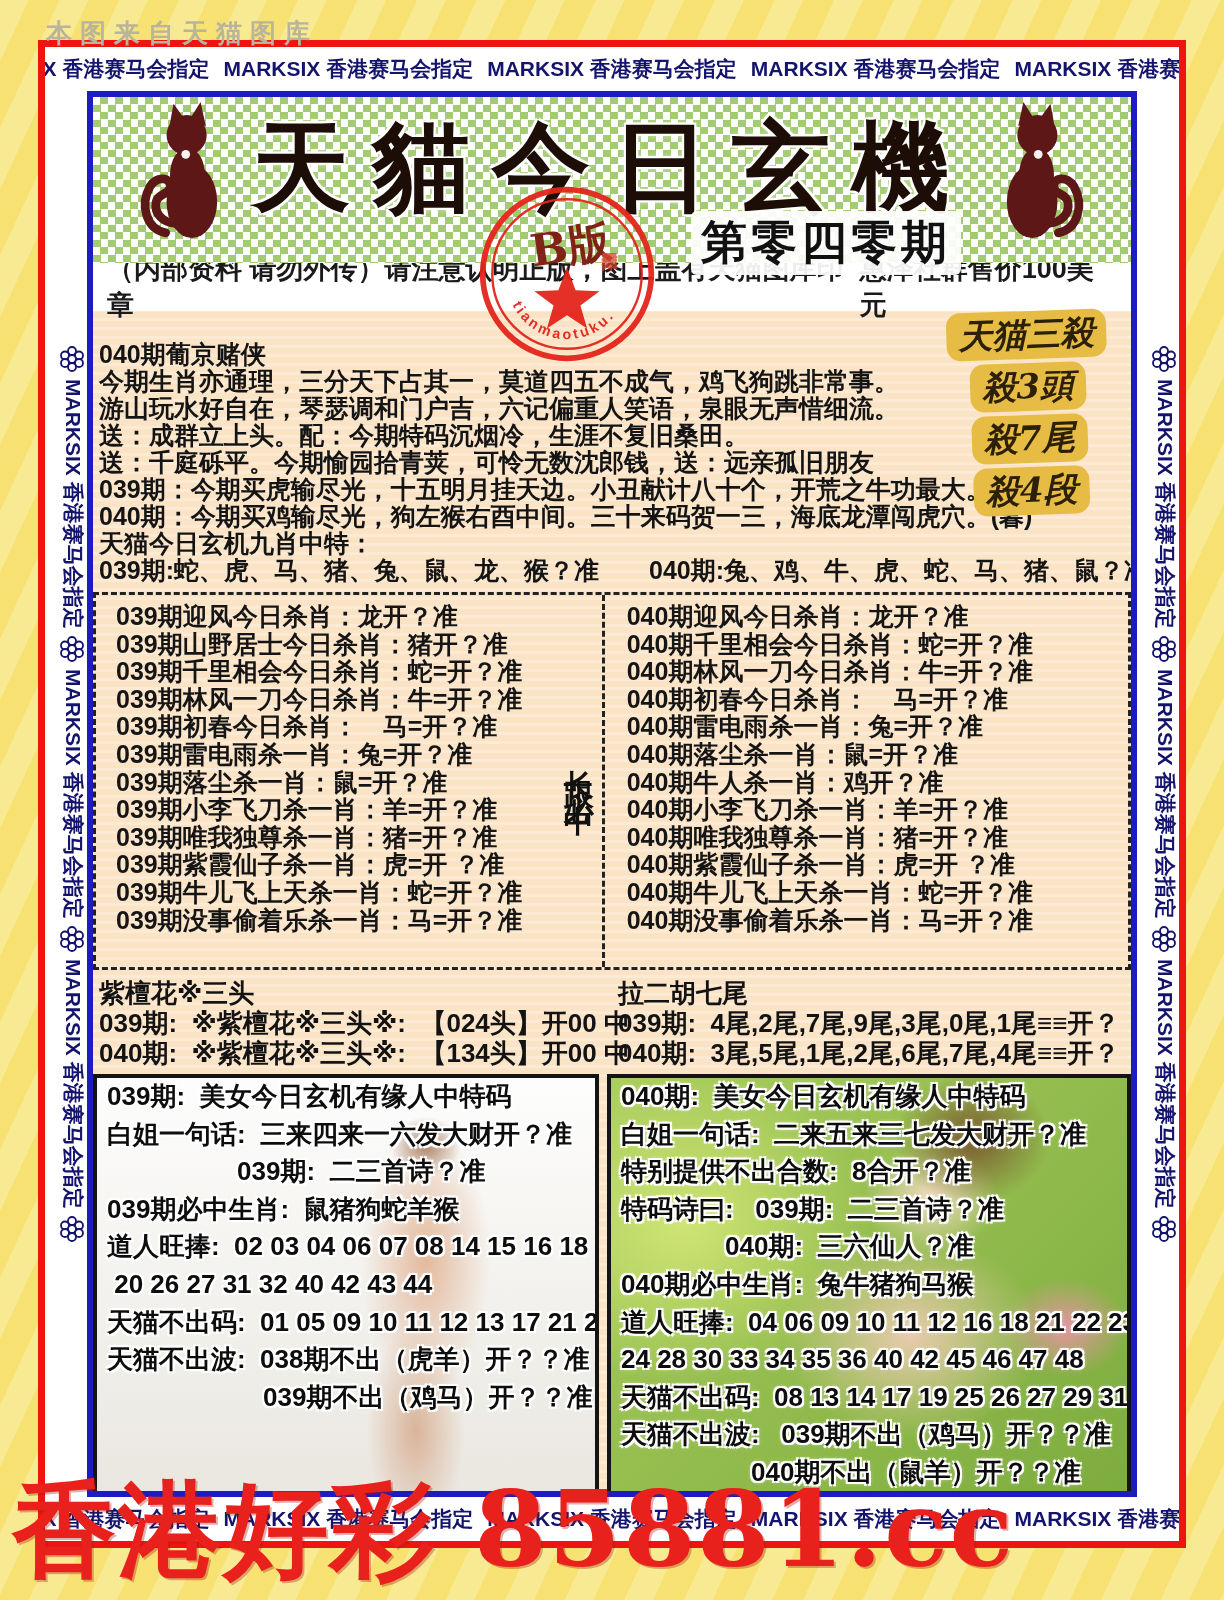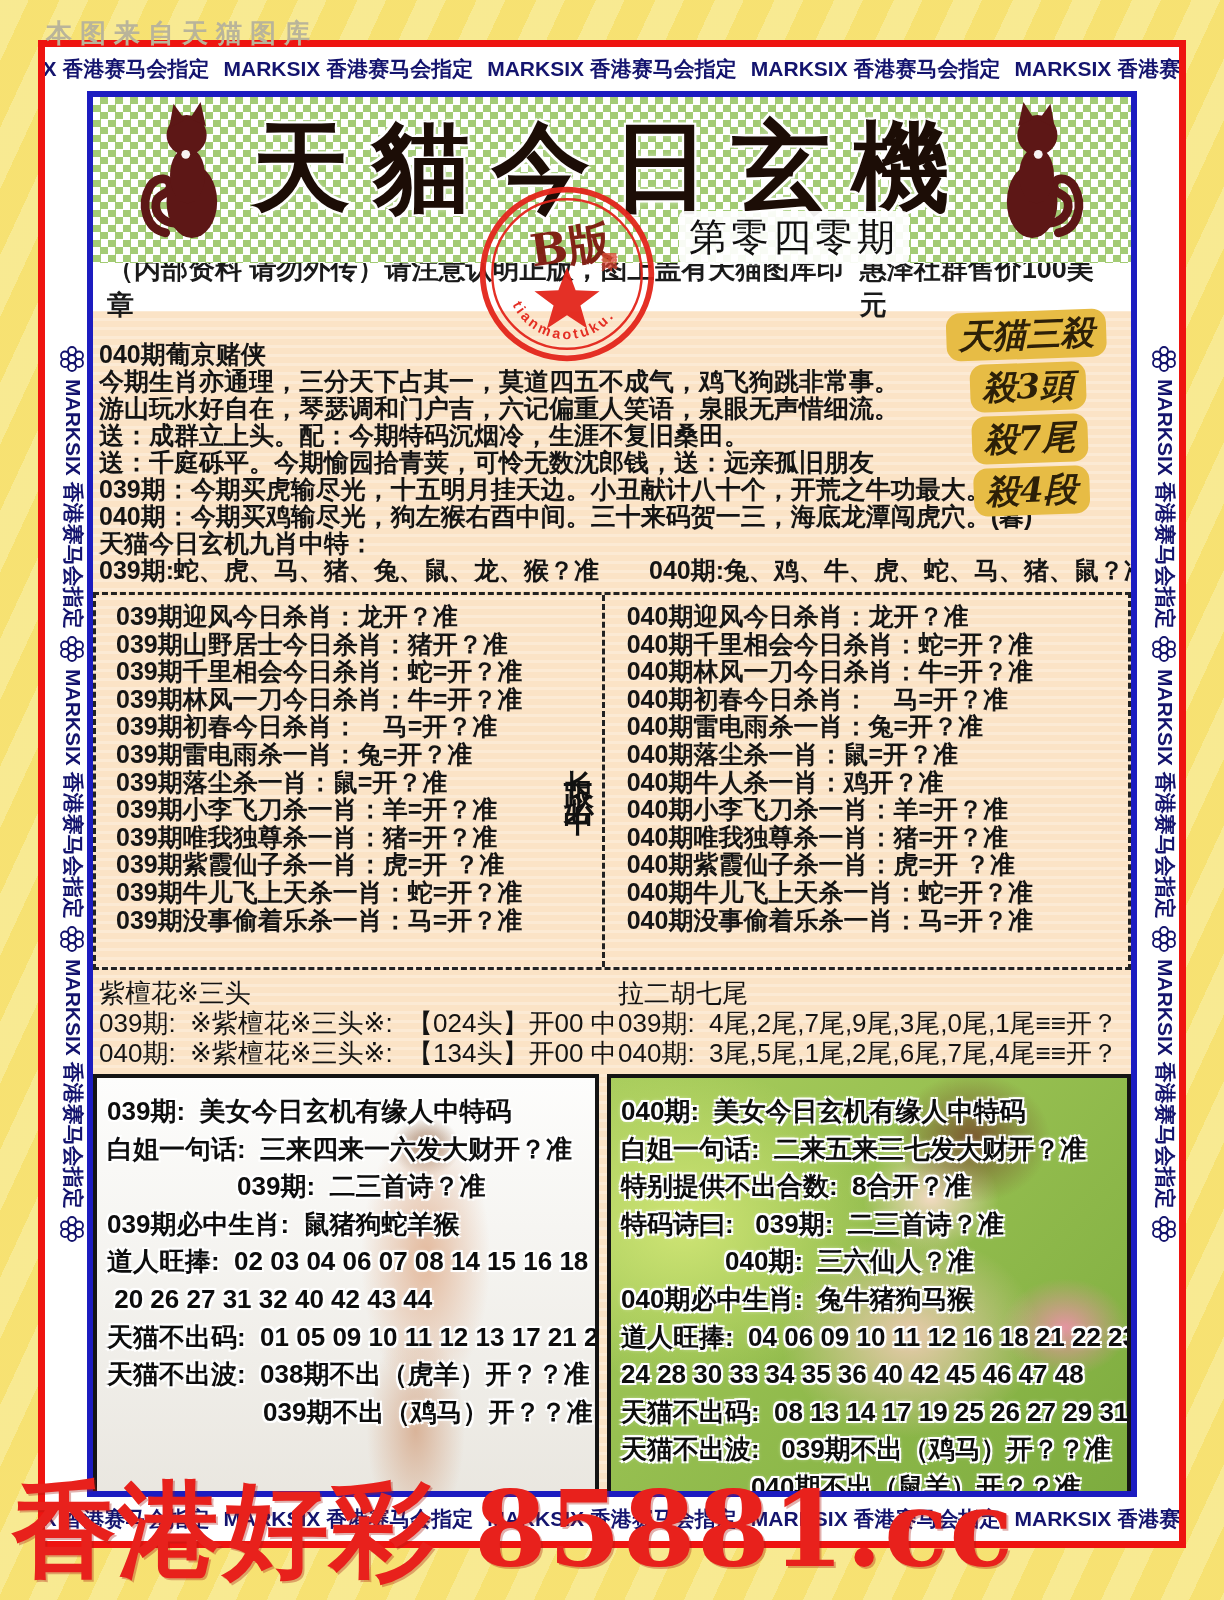--- a/index.html
+++ b/index.html
@@ -27,21 +27,21 @@
        display:flex;flex-direction:column;overflow:hidden;}
   
   .header{position:relative;height:166px;flex:none;
        background:repeating-conic-gradient(#a3cb74 0% 25%,#ffffff 0% 50%) 0 0/15px 15px;}
   .header-row{display:flex;align-items:center;justify-content:center;height:140px;}
   .cat{width:96px;height:146px;flex:none;margin-top:6px;}
   .cat.flip{transform:scaleX(-1);}
   .main-title{font-family:"DejaVu Serif","Liberation Serif",serif;font-weight:bold;
        font-size:98px;line-height:1;color:#1c0d06;letter-spacing:22px;margin:0 20px;
        text-shadow:-2px -2px 0 #fff,2px -2px 0 #fff,-2px 2px 0 #fff,2px 2px 0 #fff,0 0 6px #fff;}
-  .issue-label{position:absolute;left:586px;top:114px;font-size:38px;font-weight:normal;color:#111;
+  .issue-label{position:absolute;left:598px;top:114px;font-size:46px;font-weight:bold;color:#111;
        background:rgba(255,255,255,.92);padding:1px 10px;border-radius:6px;letter-spacing:4px;z-index:4;}
   .stamp{position:absolute;left:383px;top:86px;width:182px;height:182px;z-index:6;opacity:.95;}
   
   .notice{flex:none;height:48px;background:#fff;display:flex;align-items:center;
        justify-content:space-between;padding:0 14px;font-size:27px;font-weight:bold;color:#1a1a1a;}
   
   .intro{flex:none;margin:30px 0 4px 6px;}
   .tline{font-size:25px;line-height:27px;color:#141414;font-weight:bold;white-space:pre;}
   .sha-box{position:absolute;right:22px;top:212px;z-index:5;transform:rotate(-2deg);text-align:center;}
   .sha-line{display:inline-block;background:#e7bc45;color:#2d2008;border-radius:14px;
@@ -52,39 +52,39 @@
   .kill-box{flex:none;position:relative;margin:4px 0 0 0;border:3px dashed #222;
        display:flex;box-sizing:border-box;height:378px;}
   .kill-col{width:49%;box-sizing:border-box;padding:8px 0 0 20px;}
   .kill-col.right{width:51%;border-left:3px dashed #222;padding-left:22px;}
   .kline{font-size:25px;line-height:27.6px;color:#151515;font-weight:bold;white-space:pre;}
   .kill-slogan{position:absolute;left:calc(49% - 44px);top:150px;writing-mode:vertical-rl;
        text-orientation:upright;font-size:30px;font-weight:bold;letter-spacing:12px;color:#111;z-index:3;}
   
   .duo{flex:none;display:flex;margin-top:8px;}
   .duo-col{width:50%;box-sizing:border-box;padding-left:6px;}
-  .dline{font-size:26px;line-height:30px;color:#131313;font-weight:normal;white-space:pre;}
+  .dline{font-size:26px;line-height:30px;color:#131313;font-weight:bold;white-space:pre;}
   
   .photo-row{flex:none;display:flex;margin-top:6px;gap:8px;height:438px;}
   .photo-box{box-sizing:border-box;border:4px solid #141414;position:relative;overflow:hidden;}
   .photo-box.left{width:506px;
        background:
         radial-gradient(90px 190px at 66% 42%,rgba(226,182,152,.95),rgba(226,182,152,0) 72%),
         radial-gradient(70px 150px at 64% 82%,rgba(214,170,140,.85),rgba(214,170,140,0) 70%),
         radial-gradient(46px 40px at 66% 16%,rgba(150,110,80,.9),rgba(150,110,80,0) 75%),
         linear-gradient(#fdfdfc,#e9e6df);}
   .photo-box.right{flex:1;
        background:
         radial-gradient(120px 100px at 70% 14%,rgba(120,78,44,.9),rgba(120,78,44,0) 65%),
         radial-gradient(100px 80px at 62% 28%,rgba(247,220,200,.95),rgba(247,220,200,0) 68%),
         radial-gradient(190px 150px at 58% 60%,rgba(242,205,184,.9),rgba(242,205,184,0) 68%),
         radial-gradient(90px 70px at 88% 58%,rgba(244,143,177,.85),rgba(244,143,177,0) 70%),
         radial-gradient(260px 220px at 14% 34%,rgba(212,232,120,.9),rgba(212,232,120,0) 72%),
         linear-gradient(135deg,#a9cd5d,#7cab3e);}
-  .photo-text{position:relative;z-index:2;padding:15px 0 0 10px;}
+  .photo-text{position:relative;z-index:2;padding:0 0 0 10px;}
   .pline{font-size:26px;line-height:37.6px;color:#0d0d0d;font-weight:bold;white-space:pre;
        text-shadow:-2px -2px 0 #fff,2px -2px 0 #fff,-2px 2px 0 #fff,2px 2px 0 #fff,0 0 5px #fff;}
   
   .footer-watermark{position:absolute;left:12px;top:1462px;z-index:20;
        font-family:"DejaVu Serif","Liberation Serif",serif;font-weight:bold;
        font-size:104px;color:#e8211c;white-space:nowrap;letter-spacing:2px;
        text-shadow:2px 2px 0 rgba(170,30,20,.35);}
 </style>
 </head>
 <body>

